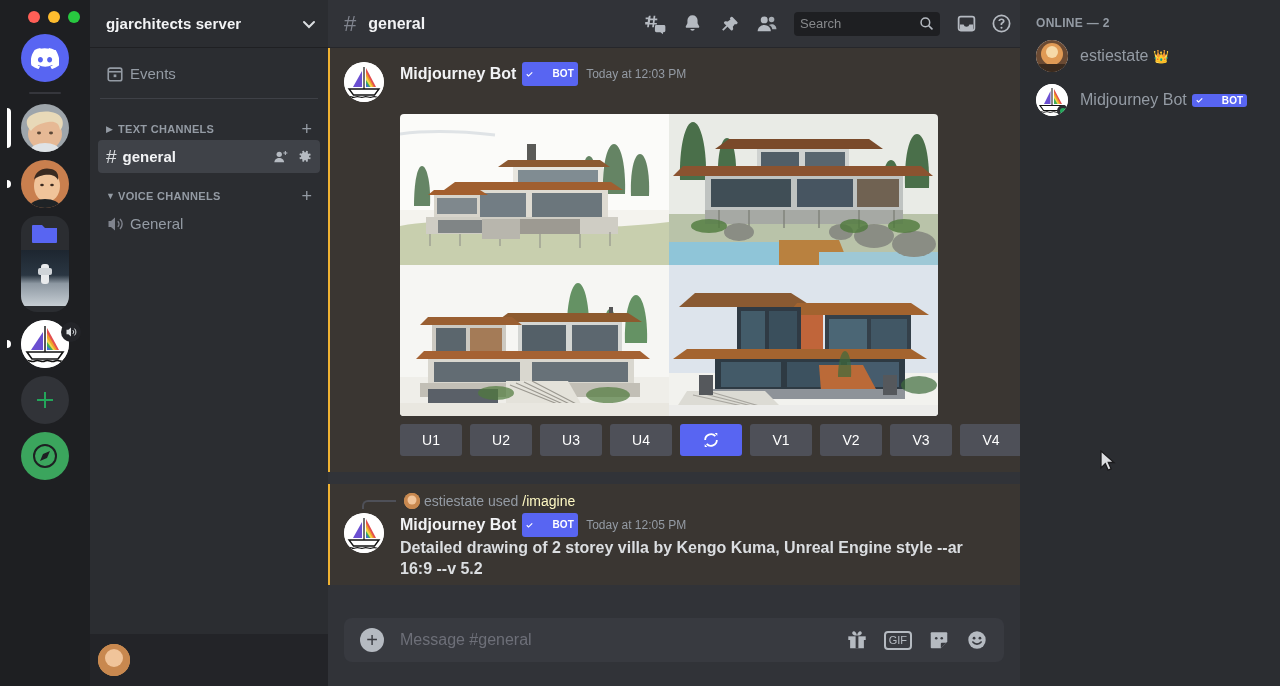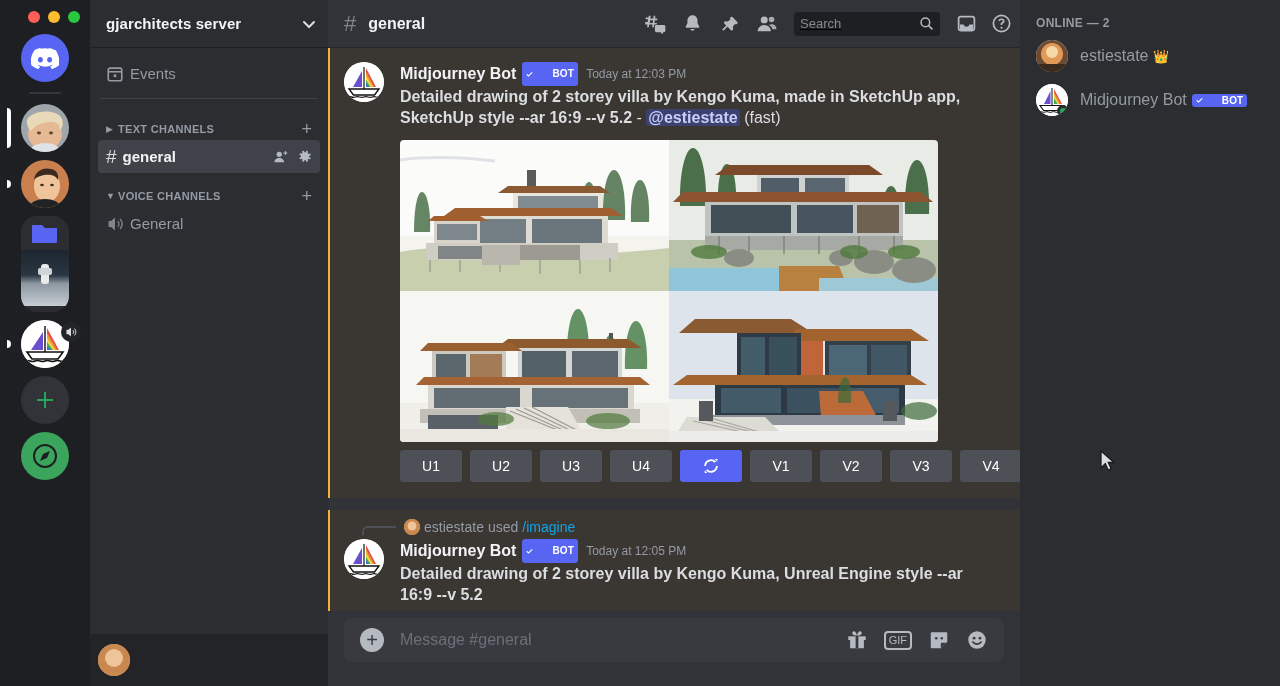--- a/index.html
+++ b/index.html
@@ -78,21 +78,21 @@
   .user-panel .ua { width:32px; height:32px; border-radius:50%; overflow:hidden; background:#d9a05b;}
 
   
   .main { flex: 1; display:flex; flex-direction:column; background:#313338; min-width:0;}
   .chan-header { height: 48px; display:flex; align-items:center; padding: 0 8px 0 16px;
                  border-bottom: 1px solid #26272b; gap: 8px; }
   .chan-header .hash-big { font-size: 22px; color:#80848e; line-height:1; }
   .chan-title { font-size:16px; font-weight:bold; color:#f2f3f5; flex:1; margin-left:4px;}
   .hdr-icons { display:flex; align-items:center; gap:16px; color:#b5bac1; }
   .searchbox { width: 146px; height: 24px; background:#1e1f22; border-radius:4px;
-               display:flex; align-items:center; padding: 0 6px; margin: 0 8px; cursor:text;text-decoration:underline;}
+               display:flex; align-items:center; padding: 0 6px; margin: 0 8px; cursor:text;}
   .searchbox .sph { font-size:13px; color:#87898c; flex:1; }
 
   
   .msgs { flex: 1; position: relative; overflow: hidden; }
   .msg-group { position: relative; padding: 2px 48px 2px 0; }
   .msg-group.highlight { background:#3a3632; box-shadow: inset 2px 0 0 #f0b232; }
   .msg { display:flex; padding: 4px 0 4px 16px; }
   .msg-av { width: 40px; height: 40px; border-radius: 50%; overflow:hidden; flex:0 0 40px;
             margin-right: 16px; background:#fff; display:flex; align-items:center; justify-content:center;}
   .msg-body { flex:1; min-width:0; }
@@ -104,21 +104,21 @@
   .mtext { font-size: 16px; color:#dbdee1; line-height: 21px; font-weight: bold; max-width: 600px;}
   .mtext .dash { font-weight: normal; color:#dbdee1; }
   .mention { background:#3c4270; color:#c9cdfb; border-radius:3px; padding: 0 2px; font-weight:600;}
   .paren { font-weight: normal; color:#dbdee1; }
   .reply-line { display:flex; align-items:center; gap:4px; padding: 4px 0 0 16px; position:relative;
                 color:#949ba4; font-size: 14px; }
   .reply-spine { width: 34px; height: 9px; margin-left: 18px; margin-right: 4px;
                  border-left: 2px solid #4e5058; border-top: 2px solid #4e5058;
                  border-top-left-radius: 6px; align-self: flex-start; margin-top: 8px;}
   .reply-av { width: 16px; height: 16px; border-radius: 50%; overflow:hidden; background:#d9a05b;}
-  .cmd { color:#0ea5e9; }
+  .cmd { color:#fef9c3; }
 
   
   .grid-wrap { margin: 8px 0 0 72px; width: 538px; }
   .grid { width: 538px; height: 302px; display:grid; grid-template-columns: 1fr 1fr;
           grid-template-rows: 1fr 1fr; border-radius: 4px; overflow: hidden; }
   .q { position: relative; overflow: hidden; }
 
   
   .btn-rows { margin: 8px 0 0 72px; display:flex; gap:8px; }
   .btn-row { display:flex; gap:8px; }
@@ -422,23 +422,20 @@
           <div class="msg-body">
             <div class="msg-head">
               <span class="author">Midjourney Bot</span>
               <span class="bot-tag">
                 <svg width="9" height="9" viewBox="0 0 10 10">
                     <path fill="#fff" d="m3.9 7.6-2.4-2.4.9-.9 1.5 1.5 3.7-3.7.9.9-4.6 4.6Z"></path>
                   </svg>
                 <span>BOT</span>
               </span>
               <span class="ts">Today at 12:03 PM</span>
-            </div>
-            <div class="mtext">
-              <span>Detailed drawing of 2 storey villa by Kengo Kuma, made in SketchUp app, SketchUp style --ar 16:9 --v 5.2</span><span class="dash"> - </span><span class="mention">@estiestate</span> <span class="paren">(fast)</span>
             </div>
           </div>
         </div>
 
         <div class="grid-wrap">
           <div class="grid">
 
             <div class="q">
               <svg viewBox="0 0 269 151" width="269" height="151" preserveAspectRatio="none">
                 <rect width="269" height="151" fill="#fbfbf9"></rect>

